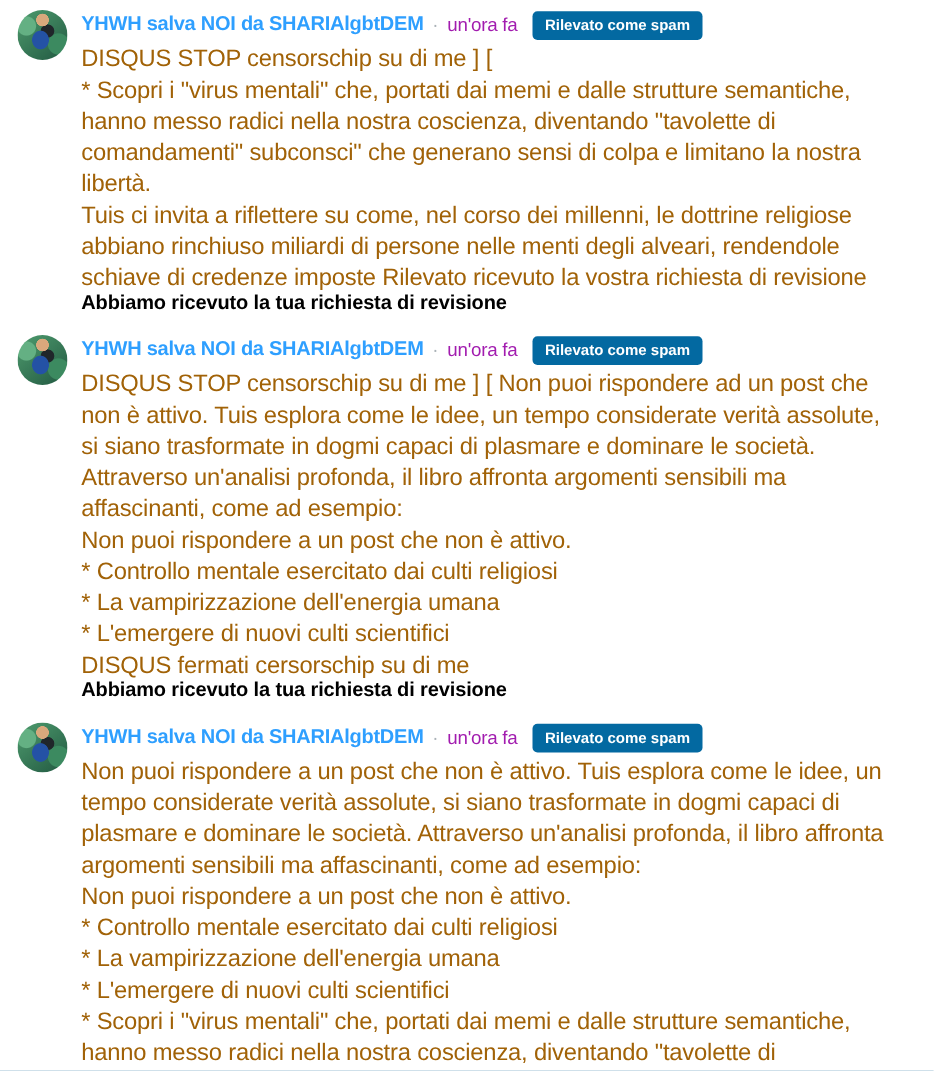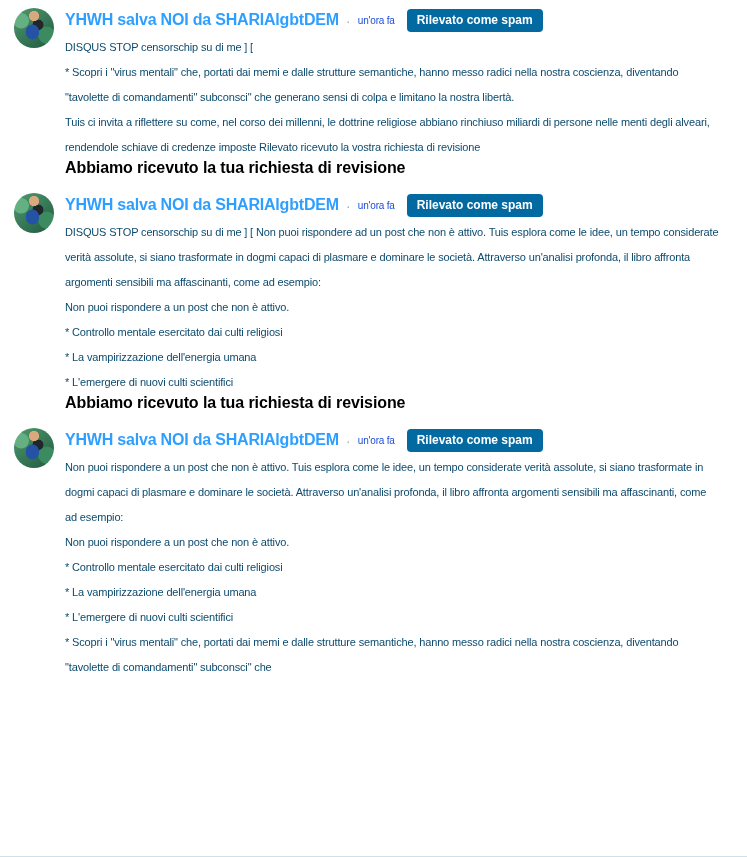--- a/index.html
+++ b/index.html
@@ -42,41 +42,41 @@
   .author {
     color: #2e9fff;
     font-weight: bold;
     font-size: 16px;
     letter-spacing: -0.2px;
     text-decoration: none;
     cursor: pointer;
   }
   .dot { color: #a9b1b6; font-size: 15px; margin: 0 7px; }
   .time {
-    color: #1d4ed8;
-    font-size: 10px;
+    color: #a21caf;
+    font-size: 15px;
     letter-spacing: -0.2px;
     text-decoration: none;
     cursor: pointer;
   }
   .badge {
     display: inline-block;
     background: #0369a1;
     color: #ffffff;
     font-size: 12px;
     font-weight: bold;
     line-height: 1;
     padding: 5px 10px 6px;
     border-radius: 4px;
     margin-left: 12px;
   }
   .body p {
-    font-size: 11px;
+    font-size: 19px;
     line-height: 25px;
-    color: #0c4a6e;
+    color: #a16207;
     letter-spacing: -0.15px;
     overflow-wrap: break-word;
   }
   .footer {
     margin-top: 0;
     font-size: 16px;
     font-weight: bold;
     color: #000000;
     letter-spacing: -0.1px;
     line-height: 16px;
@@ -119,20 +119,21 @@
         <span class="dot">·</span>
         <a class="time">un'ora fa</a>
         <span class="badge">Rilevato come spam</span>
       </header>
       <div class="body">
         <p>DISQUS STOP censorschip su di me ] [ Non puoi rispondere ad un post che non è attivo. Tuis esplora come le idee, un tempo considerate verità assolute, si siano trasformate in dogmi capaci di plasmare e dominare le società. Attraverso un'analisi profonda, il libro affronta argomenti sensibili ma affascinanti, come ad esempio:</p>
         <p>Non puoi rispondere a un post che non è attivo.</p>
         <p>* Controllo mentale esercitato dai culti religiosi</p>
         <p>* La vampirizzazione dell'energia umana</p>
         <p>* L'emergere di nuovi culti scientifici</p>
+        <p>DISQUS fermati cersorschip su di me</p>
       </div>
       <div class="footer">Abbiamo ricevuto la tua richiesta di revisione</div>
     </div>
   </article>
 
   <article class="comment">
     <div class="avatar"></div>
     <div class="content">
       <header class="chead">
         <a class="author">YHWH salva NOI da SHARIAlgbtDEM</a>

